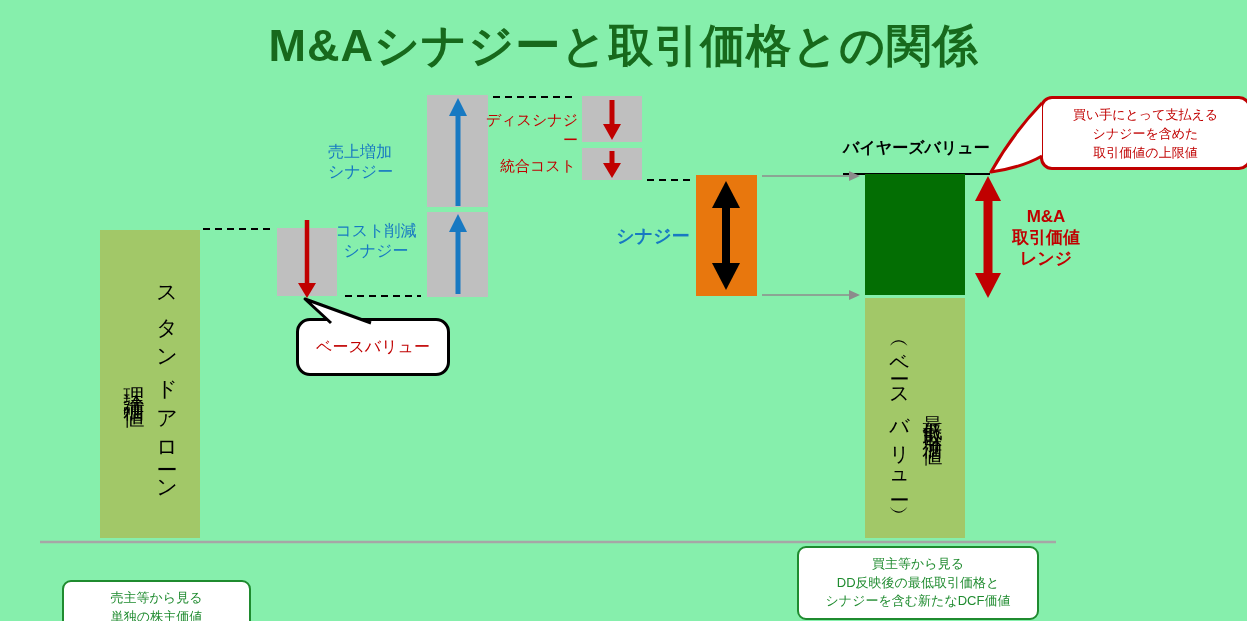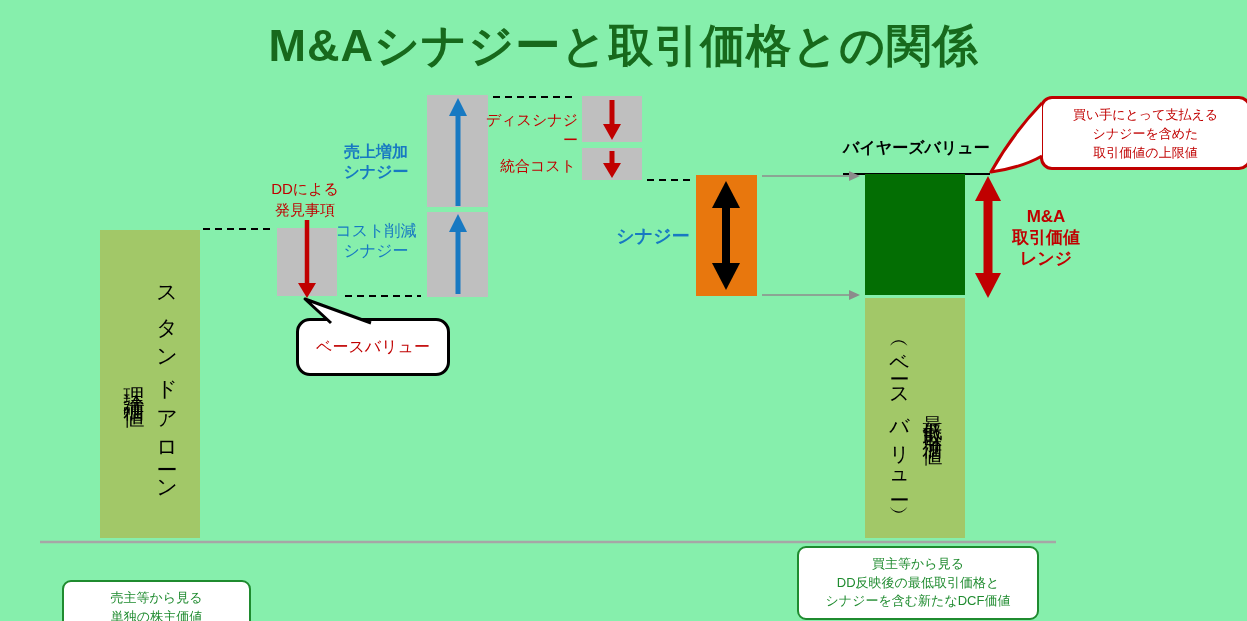--- a/index.html
+++ b/index.html
@@ -36,21 +36,21 @@
   .seller-vtext{left:calc(50% - 34px);top:0;bottom:0;width:68px;font-size:21px;
                 letter-spacing:7px;line-height:33px;}
   .buyer-vtext{left:calc(50% - 34px);top:0;bottom:0;width:68px;font-size:20px;
                letter-spacing:6px;line-height:33px;}
 
   
   .lbl{white-space:pre-line;line-height:20px;font-size:15px;}
   .red-lbl{color:#C00000;}
   .blue-lbl{color:#1779C2;}
   .dd-label{left:250px;top:178px;width:110px;text-align:center;line-height:21px;}
-  .sales-label{left:328px;top:142px;width:96px;text-align:center;font-size:16px;font-weight:bold;}
+  .sales-label{left:328px;top:142px;width:96px;font-size:16px;}
   .cost-label{left:328px;top:221px;width:96px;text-align:center;font-size:16px;}
   .dis-label{left:478px;top:110px;width:100px;text-align:right;}
   .int-label{left:478px;top:156px;width:98px;text-align:right;}
   .synergy-label{left:614px;top:226px;width:78px;text-align:center;font-size:18px;
                  font-weight:bold;}
   .range-label{left:994px;top:206px;width:104px;text-align:center;font-size:17px;
                line-height:21px;font-weight:600;color:#C00000;white-space:pre-line;}
 
   
   .base-callout{left:296px;top:318px;width:148px;height:52px;border:3px solid #000;
@@ -82,22 +82,20 @@
 理論価値</div>
   </div>
 
   <div class="abs gray-box dd-box"></div>
   <div class="abs gray-box sales-box"></div>
   <div class="abs gray-box cost-box"></div>
   <div class="abs gray-box dis-box"></div>
   <div class="abs gray-box int-box"></div>
   <div class="abs orange-box"></div>
 
-  <div class="abs lbl red-lbl dd-label">DDによる
-発見事項</div>
   <div class="abs lbl blue-lbl sales-label">売上増加
 シナジー</div>
   <div class="abs lbl blue-lbl cost-label">コスト削減
 シナジー</div>
   <div class="abs lbl red-lbl dis-label">ディスシナジー</div>
   <div class="abs lbl red-lbl int-label">統合コスト</div>
   <div class="abs lbl blue-lbl synergy-label">シナジー</div>
 
   <div class="abs heading buyer-heading">バイヤーズバリュー</div>
   <div class="abs dark-box"></div>

